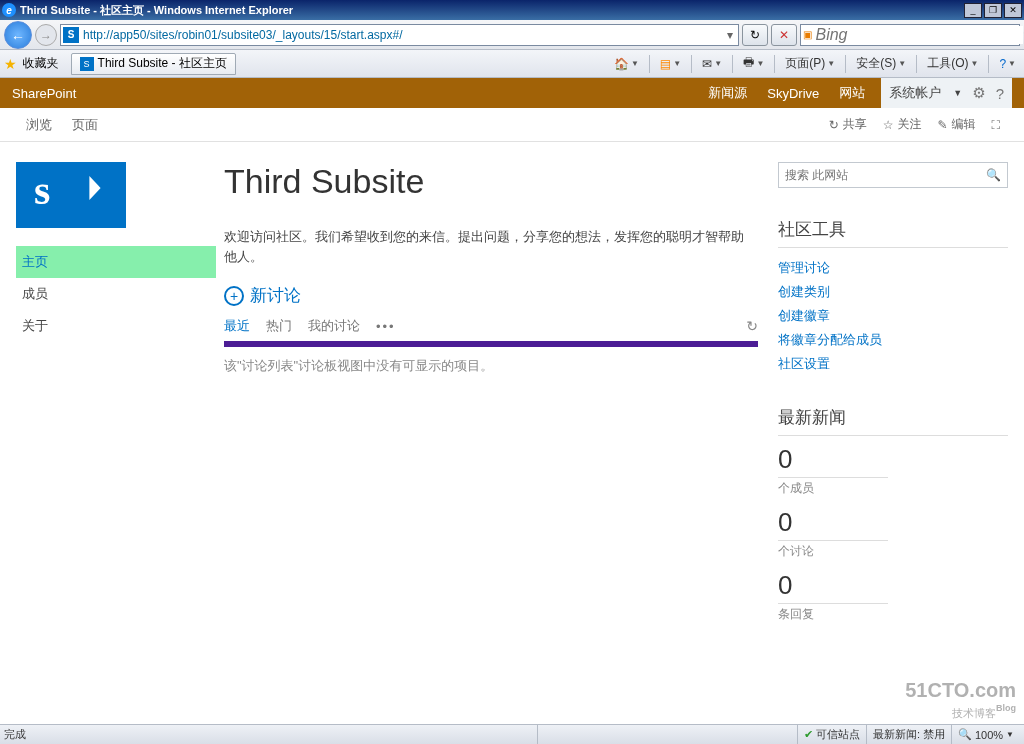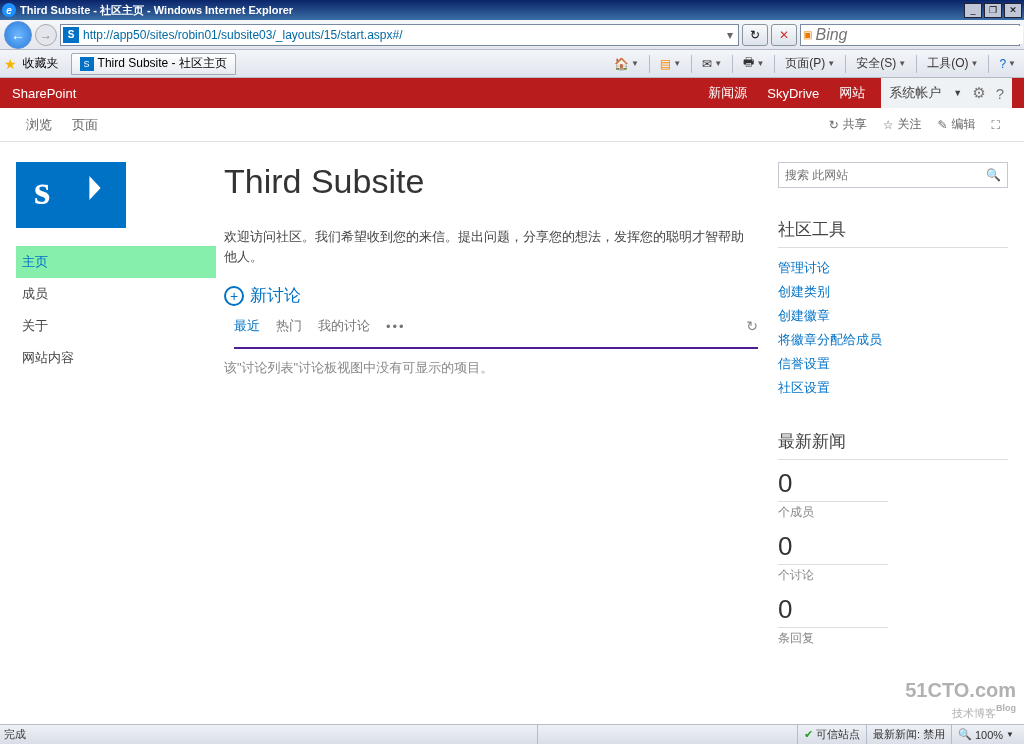--- a/index.html
+++ b/index.html
@@ -28,21 +28,21 @@
 
 .favbar { height: 28px; background: linear-gradient(#f3f5f9,#e0e4ec); border-bottom:1px solid #b5bcc7; display:flex; align-items:center; padding:0 4px; gap:6px; font-size:12px; }
 .favbar .star { color:#f5b301; font-size:14px; }
 .favbar .tab { height:22px; border:1px solid #a0aab5; background:linear-gradient(#fff,#e8ecf2); padding:0 8px; display:flex; align-items:center; gap:4px; border-radius:2px 2px 0 0; margin-left:6px; }
 .favbar .spacer { flex:1; }
 .favbar .tool-item { display:flex; align-items:center; gap:2px; padding:0 4px; color:#333; cursor:pointer; }
 .favbar .tool-item .dd { font-size:8px; color:#555; }
 .favbar .sep { width:1px; height:18px; background:#b5bcc7; }
 
 
-.suitebar { height: 30px; background:#b91c1c; color:#fff; display:flex; align-items:center; padding:0 12px; font-size:13px; }
+.suitebar { height: 30px; background:#a16207; color:#fff; display:flex; align-items:center; padding:0 12px; font-size:13px; }
 .suitebar .brand { font-weight:normal; }
 .suitebar .spacer { flex:1; }
 .suitebar .suite-link { padding:0 10px; cursor:pointer; }
 .suitebar .right-controls { background:#eef2f5; height:100%; display:flex; align-items:center; color:#444; padding:0 8px; gap:10px; margin-left:6px; }
 .suitebar .right-controls .acct { display:flex; align-items:center; gap:12px; cursor:pointer; }
 .suitebar .right-controls .gear, .suitebar .right-controls .help { color:#777; font-size:15px; cursor:pointer; }
 
 
 .ribbon { height: 34px; border-bottom:1px solid #e1e1e1; display:flex; align-items:center; padding:0 16px; font-size:13px; color:#666; }
 .ribbon .rtab { padding:6px 10px; cursor:pointer; }
@@ -57,21 +57,21 @@
 .sp-logo::after { content:""; position:absolute; right:24px; top:14px; width:0; height:0; border-top:12px solid transparent; border-bottom:12px solid transparent; border-left:14px solid #fff; transform:scaleX(0.8); }
 .sidenav { list-style:none; }
 .sidenav li { padding:7px 6px; color:#444; cursor:pointer; font-size:13px; }
 .sidenav li.active { background:#86efac; color:#0072c6; }
 
 .midcol { flex:1; padding:10px 20px 0 8px; }
 .page-title { font-size:34px; font-weight:300; color:#333; margin-bottom:26px; }
 .welcome { font-size:13px; color:#444; line-height:1.5; margin-bottom:18px; max-width:520px; }
 .new-disc { display:flex; align-items:center; gap:6px; color:#0072c6; font-size:17px; cursor:pointer; margin-bottom:10px; }
 .new-disc .plus-circle { width:20px; height:20px; border:2px solid #0072c6; border-radius:50%; display:flex; align-items:center; justify-content:center; font-size:14px; line-height:1; }
-.filters { display:flex; align-items:center; gap:16px; font-size:13px; color:#777; border-bottom:2px solid #4c1d95; padding-bottom:12px;margin-left:10px; }
+.filters { display:flex; align-items:center; gap:16px; font-size:13px; color:#777; border-bottom:6px solid #4c1d95; padding-bottom:6px; }
 .filters .f { cursor:pointer; }
 .filters .f.active { color:#0072c6; }
 .filters .dots { letter-spacing:2px; cursor:pointer; }
 .filters .refresh { margin-left:auto; color:#888; cursor:pointer; font-size:14px; }
 .empty-msg { color:#888; font-size:13px; padding:10px 0; }
 
 .rightcol { width:230px; padding-top:10px; }
 .searchsite { border:1px solid #c3c9d0; height:26px; display:flex; align-items:center; padding:0 6px; margin-bottom:30px; }
 .searchsite input { flex:1; border:none; outline:none; font-size:12px; color:#888; }
 .searchsite .mag { color:#777; cursor:pointer; }
@@ -209,21 +209,20 @@
     </div>
 </div>
 
 <div class="content">
   <div class="leftcol">
     <div class="sp-logo"></div>
     <ul class="sidenav">
       <li class="active">主页</li>
       <li>成员</li>
       <li>关于</li>
-      <li>网站内容</li>
     </ul>
   </div>
 
   <div class="midcol">
     <h1 class="page-title">Third Subsite</h1>
     <p class="welcome">欢迎访问社区。我们希望收到您的来信。提出问题，分享您的想法，发挥您的聪明才智帮助他人。</p>
     <div class="new-disc">
       <span class="plus-circle">+</span>
       <span>新讨论</span>
     </div>
@@ -241,21 +240,20 @@
     <div class="searchsite">
       <input placeholder="搜索 此网站" style="">
       <span class="mag">🔍</span>
     </div>
     <div class="panel-title">社区工具</div>
     <ul class="tool-links">
       <li>管理讨论</li>
       <li>创建类别</li>
       <li>创建徽章</li>
       <li>将徽章分配给成员</li>
-      <li>信誉设置</li>
       <li>社区设置</li>
     </ul>
     <div class="panel-title">最新新闻</div>
     <div class="stat">
       <div class="num">0</div>
       <div class="divider"></div>
       <div class="lbl">个成员</div>
     </div>
     <div class="stat">
       <div class="num">0</div>

